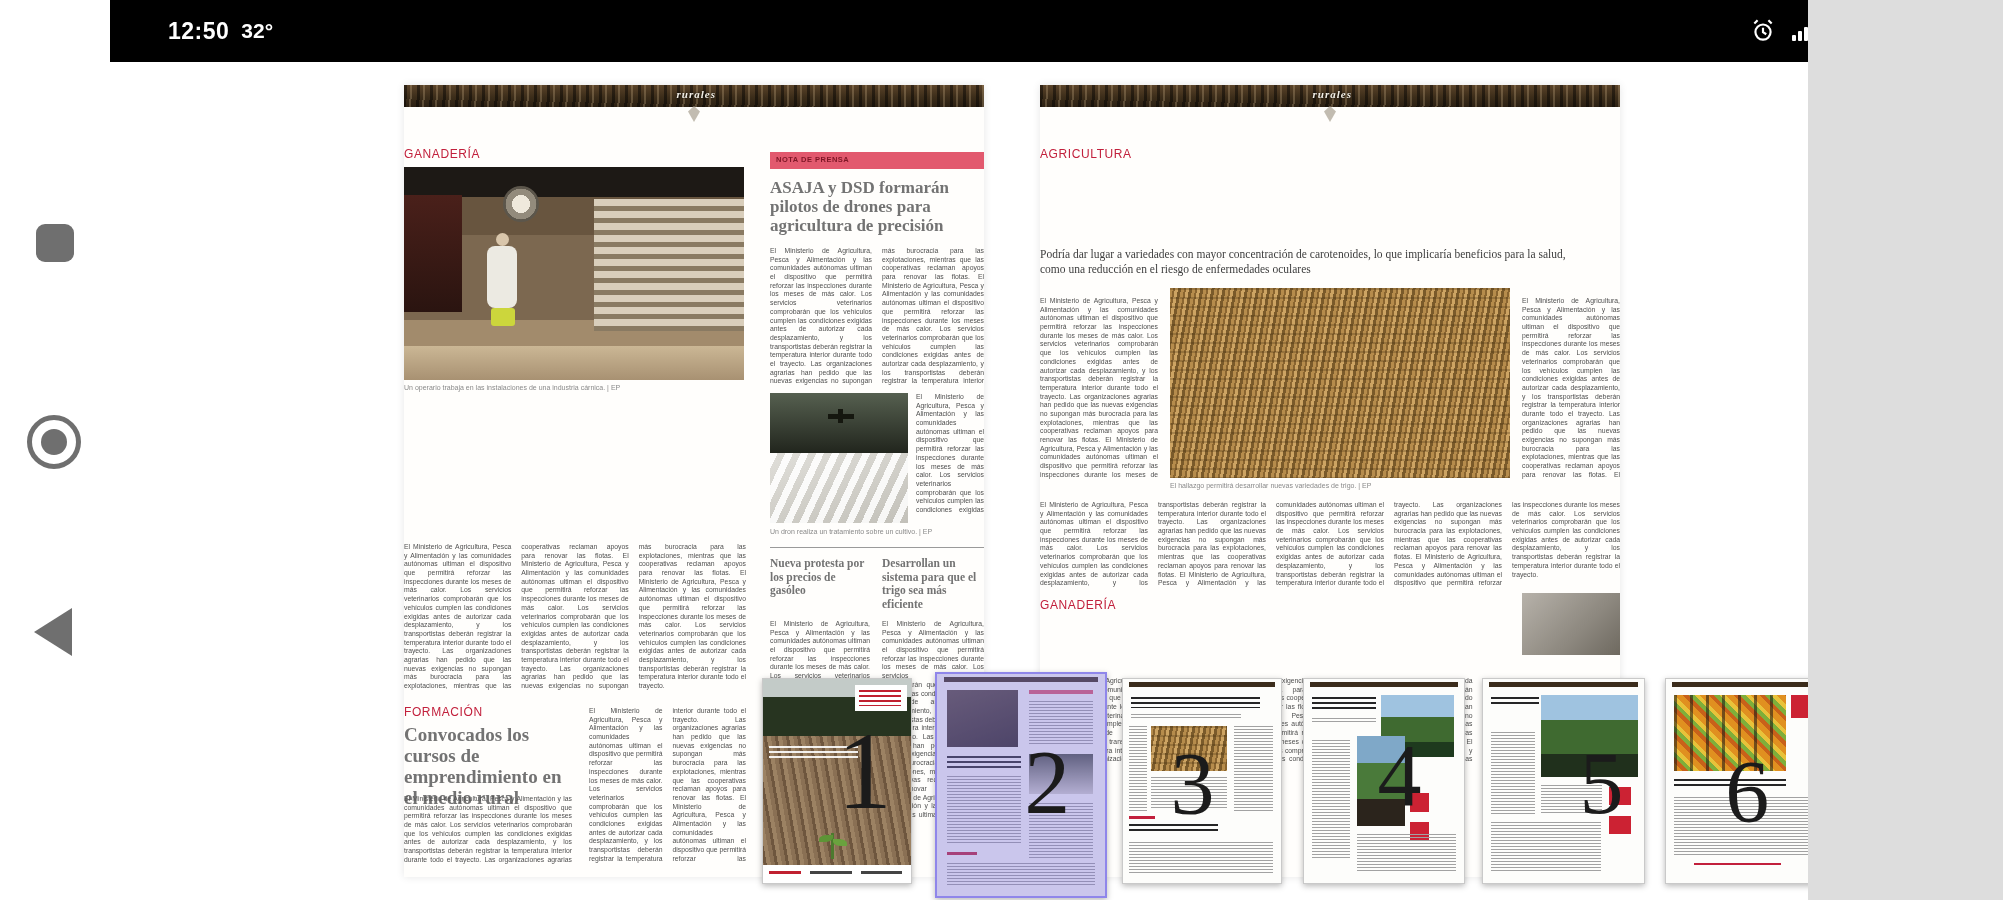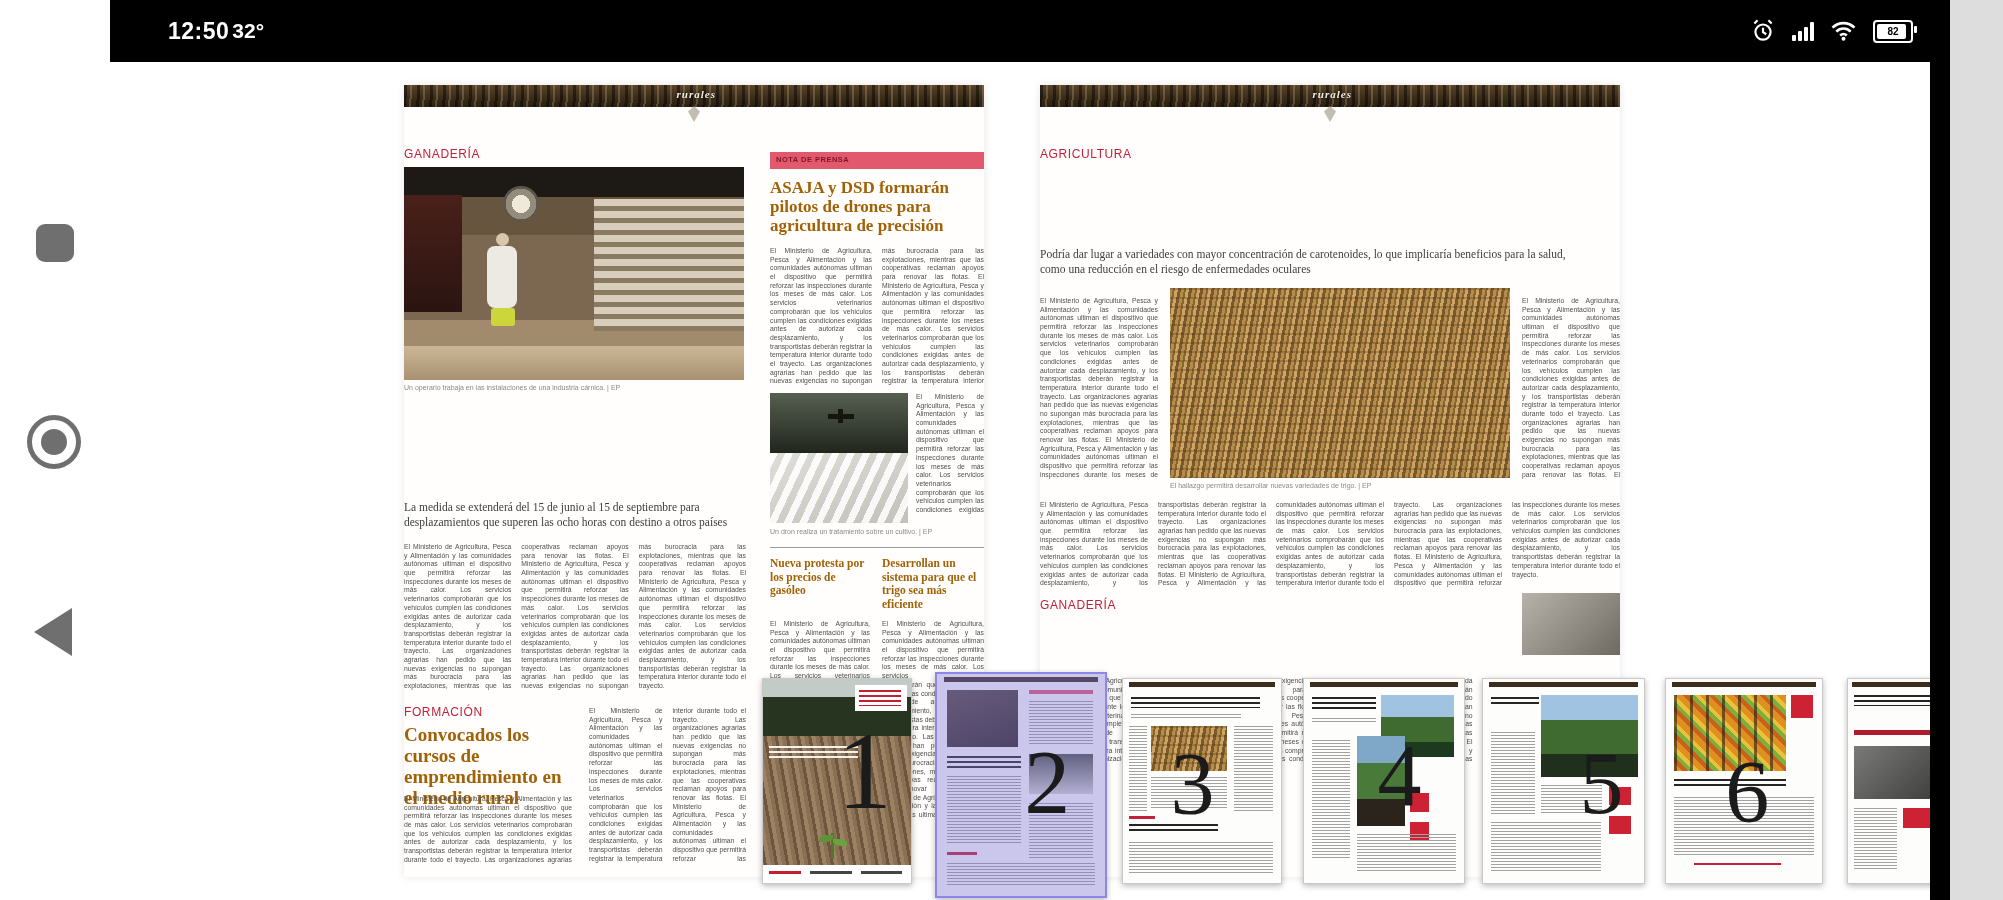--- a/index.html
+++ b/index.html
@@ -1,31 +1,31 @@
 <!DOCTYPE html>
 <html><head>
 <meta charset="utf-8">
 <style>
   html,body{margin:0;padding:0;background:#dddddd;}
-  #screen{position:relative;width:1950px;height:900px;background:#ffffff;overflow:hidden;
+  #screen{position:relative;width:1808px;height:900px;background:#ffffff;overflow:hidden;
           font-family:"Liberation Sans",sans-serif;}
 
   
   .navstrip{position:absolute;left:0;top:0;width:110px;height:900px;background:#ffffff;z-index:8;}
   .btn-recents{position:absolute;left:36px;top:224px;width:38px;height:38px;background:#6f6f6f;border-radius:9px;}
   .btn-home{position:absolute;left:27px;top:415px;width:44px;height:44px;border:5px solid #6f6f6f;border-radius:50%;}
   .btn-home .dot{position:absolute;left:9px;top:9px;width:26px;height:26px;background:#6f6f6f;border-radius:50%;}
   .btn-back{position:absolute;left:34px;top:608px;width:0;height:0;
             border-top:24px solid transparent;border-bottom:24px solid transparent;border-right:38px solid #6f6f6f;}
 
   
   .statusbar{position:absolute;left:110px;top:0;width:1893px;height:62px;background:#000;z-index:9;
              display:flex;align-items:center;color:#fff;}
   .sb-time{margin-left:58px;font-size:23px;font-weight:700;letter-spacing:.5px;}
-  .sb-temp{font-size:21px;font-weight:700;margin-left:3px;}
+  .sb-temp{font-size:21px;font-weight:700;margin-left:12px;}
   .sb-right{position:absolute;right:90px;top:0;height:62px;display:flex;align-items:center;gap:16px;}
   .sig{display:flex;align-items:flex-end;gap:2px;height:20px;}
   .sig i{display:block;width:4px;background:#fff;border-radius:1px;}
   .batt{position:relative;width:36px;height:19px;border:2px solid #fff;border-radius:4px;}
   .batt .tip{position:absolute;right:-6px;top:4px;width:3px;height:7px;background:#fff;border-radius:1px;}
   .batt .lvl{position:absolute;left:2px;top:2px;bottom:2px;width:80%;background:#fff;border-radius:2px;}
   .batt .txt{position:absolute;inset:0;display:flex;align-items:center;justify-content:center;
              font-size:10px;font-weight:700;color:#000;}
 
   
@@ -37,21 +37,21 @@
   .masthead{position:absolute;left:0;top:0;width:100%;height:22px;
         background:linear-gradient(180deg,#5a4329 0%,#3c2d1a 55%,#2b2013 100%);overflow:hidden;}
   .masthead::before{content:"";position:absolute;inset:0;
         background:repeating-linear-gradient(92deg,rgba(0,0,0,.45) 0 3px,transparent 3px 6px,
                    rgba(224,196,152,.25) 6px 8px,transparent 8px 13px);}
   .masthead .logo{position:absolute;left:47%;top:3px;color:#f3efe6;font-family:"Liberation Serif",serif;
         font-style:italic;font-weight:700;font-size:11px;letter-spacing:1px;text-shadow:0 0 2px #000;}
   .ornament{position:absolute;top:21px;left:284px;width:12px;height:16px;background:#b3ab9d;
         clip-path:polygon(50% 0,100% 35%,50% 100%,0 35%);opacity:.8;}
   .kicker{position:absolute;color:#c2203c;font-size:12px;font-weight:400;letter-spacing:.6px;}
-  .hl{position:absolute;font-family:"Liberation Serif",serif;font-weight:700;color:#a16207;}
+  .hl{position:absolute;font-family:"Liberation Serif",serif;font-weight:700;color:#737373;}
   .sh{position:absolute;font-family:"Liberation Serif",serif;color:#3d3d3d;}
   .cap{position:absolute;font-size:7px;color:#8a8a8a;}
   .body-txt{position:absolute;font-size:6.8px;line-height:1.28;color:#4f4f4f;text-align:justify;overflow:hidden;}
   .c1{column-count:1;} .c2{column-count:2;column-gap:10px;} .c3{column-count:3;column-gap:10px;}
   .c4{column-count:4;column-gap:10px;} .c5{column-count:5;column-gap:10px;}
   .divider{position:absolute;height:1px;background:#9a9a9a;}
   .banner{position:absolute;background:#e2596e;color:#7e1626;font-size:7.5px;font-weight:700;
           letter-spacing:.5px;padding:3px 6px 2px;box-sizing:border-box;}
 
   
@@ -147,21 +147,20 @@
       <div class="maroon"></div>
         <div class="rack"></div>
         <div class="fan"></div>
       <div class="head"></div>
         <div class="suit"></div>
         <div class="boots"></div>
         <div class="table"></div>
     </div>
     <div class="cap" style="left:0;top:299px;width:340px">Un operario trabaja en las instalaciones de una industria cárnica. | EP</div>
 
-    <div class="sh" style="left:0;top:415px;width:345px;font-size:11.5px;line-height:1.3">La medida se extenderá del 15 de junio al 15 de septiembre para desplazamientos que superen las ocho horas con destino a otros países</div>
     <div class="body-txt c3" style="left:0;top:458px;width:342px;height:152px">El Ministerio de Agricultura, Pesca y Alimentación y las comunidades autónomas ultiman el dispositivo que permitirá reforzar las inspecciones durante los meses de más calor. Los servicios veterinarios comprobarán que los vehículos cumplen las condiciones exigidas antes de autorizar cada desplazamiento, y los transportistas deberán registrar la temperatura interior durante todo el trayecto. Las organizaciones agrarias han pedido que las nuevas exigencias no supongan más burocracia para las explotaciones, mientras que las cooperativas reclaman apoyos para renovar las flotas. El Ministerio de Agricultura, Pesca y Alimentación y las comunidades autónomas ultiman el dispositivo que permitirá reforzar las inspecciones durante los meses de más calor. Los servicios veterinarios comprobarán que los vehículos cumplen las condiciones exigidas antes de autorizar cada desplazamiento, y los transportistas deberán registrar la temperatura interior durante todo el trayecto. Las organizaciones agrarias han pedido que las nuevas exigencias no supongan más burocracia para las explotaciones, mientras que las cooperativas reclaman apoyos para renovar las flotas. El Ministerio de Agricultura, Pesca y Alimentación y las comunidades autónomas ultiman el dispositivo que permitirá reforzar las inspecciones durante los meses de más calor. Los servicios veterinarios comprobarán que los vehículos cumplen las condiciones exigidas antes de autorizar cada desplazamiento, y los transportistas deberán registrar la temperatura interior durante todo el trayecto.</div>
 
     <div class="kicker" style="left:0;top:620px">FORMACIÓN</div>
     <div class="hl" style="left:0;top:640px;width:170px;font-size:19px;line-height:1.1">Convocados los cursos de emprendimiento en el medio rural</div>
     <div class="body-txt c1" style="left:0;top:710px;width:168px;height:78px">El Ministerio de Agricultura, Pesca y Alimentación y las comunidades autónomas ultiman el dispositivo que permitirá reforzar las inspecciones durante los meses de más calor. Los servicios veterinarios comprobarán que los vehículos cumplen las condiciones exigidas antes de autorizar cada desplazamiento, y los transportistas deberán registrar la temperatura interior durante todo el trayecto. Las organizaciones agrarias han pedido que las nuevas exigencias no supongan más burocracia para las explotaciones, mientras que las cooperativas reclaman apoyos para renovar las flotas. El Ministerio de Agricultura, Pesca y Alimentación y las comunidades autónomas ultiman el dispositivo que permitirá reforzar las inspecciones durante los meses de más calor. Los servicios veterinarios comprobarán que los vehículos cumplen las condiciones exigidas antes de autorizar cada desplazamiento, y los transportistas deberán registrar la temperatura interior durante todo el trayecto. Las organizaciones agrarias han pedido que las nuevas exigencias no supongan más burocracia para las explotaciones, mientras que las cooperativas reclaman apoyos para renovar las flotas. El Ministerio de Agricultura, Pesca y Alimentación y las comunidades autónomas ultiman el dispositivo que permitirá reforzar las inspecciones durante los meses de más calor. Los servicios veterinarios comprobarán que los vehículos cumplen las condiciones exigidas antes de autorizar cada desplazamiento, y los transportistas deberán registrar la temperatura interior durante todo el trayecto.</div>
     <div class="body-txt c2" style="left:185px;top:622px;width:157px;height:164px">El Ministerio de Agricultura, Pesca y Alimentación y las comunidades autónomas ultiman el dispositivo que permitirá reforzar las inspecciones durante los meses de más calor. Los servicios veterinarios comprobarán que los vehículos cumplen las condiciones exigidas antes de autorizar cada desplazamiento, y los transportistas deberán registrar la temperatura interior durante todo el trayecto. Las organizaciones agrarias han pedido que las nuevas exigencias no supongan más burocracia para las explotaciones, mientras que las cooperativas reclaman apoyos para renovar las flotas. El Ministerio de Agricultura, Pesca y Alimentación y las comunidades autónomas ultiman el dispositivo que permitirá reforzar las inspecciones durante los meses de más calor. Los servicios veterinarios comprobarán que los vehículos cumplen las condiciones exigidas antes de autorizar cada desplazamiento, y los transportistas deberán registrar la temperatura interior durante todo el trayecto. Las organizaciones agrarias han pedido que las nuevas exigencias no supongan más burocracia para las explotaciones, mientras que las cooperativas reclaman apoyos para renovar las flotas. El Ministerio de Agricultura, Pesca y Alimentación y las comunidades autónomas ultiman el dispositivo que permitirá reforzar las inspecciones durante los meses de más calor. Los servicios veterinarios comprobarán que los vehículos cumplen las condiciones exigidas antes de autorizar cada desplazamiento, y los transportistas deberán registrar la temperatura interior durante todo el trayecto.</div>
 
     <div class="banner" style="left:366px;top:67px;width:214px;height:17px">NOTA DE PRENSA</div>
     <div class="hl" style="left:366px;top:93px;width:205px;font-size:17px;line-height:1.12">ASAJA y DSD formarán pilotos de drones para agricultura de precisión</div>
     <div class="body-txt c2" style="left:366px;top:162px;width:214px;height:140px">El Ministerio de Agricultura, Pesca y Alimentación y las comunidades autónomas ultiman el dispositivo que permitirá reforzar las inspecciones durante los meses de más calor. Los servicios veterinarios comprobarán que los vehículos cumplen las condiciones exigidas antes de autorizar cada desplazamiento, y los transportistas deberán registrar la temperatura interior durante todo el trayecto. Las organizaciones agrarias han pedido que las nuevas exigencias no supongan más burocracia para las explotaciones, mientras que las cooperativas reclaman apoyos para renovar las flotas. El Ministerio de Agricultura, Pesca y Alimentación y las comunidades autónomas ultiman el dispositivo que permitirá reforzar las inspecciones durante los meses de más calor. Los servicios veterinarios comprobarán que los vehículos cumplen las condiciones exigidas antes de autorizar cada desplazamiento, y los transportistas deberán registrar la temperatura interior durante todo el trayecto. Las organizaciones agrarias han pedido que las nuevas exigencias no supongan más burocracia para las explotaciones, mientras que las cooperativas reclaman apoyos para renovar las flotas. El Ministerio de Agricultura, Pesca y Alimentación y las comunidades autónomas ultiman el dispositivo que permitirá reforzar las inspecciones durante los meses de más calor. Los servicios veterinarios comprobarán que los vehículos cumplen las condiciones exigidas antes de autorizar cada desplazamiento, y los transportistas deberán registrar la temperatura interior durante todo el trayecto.</div>

